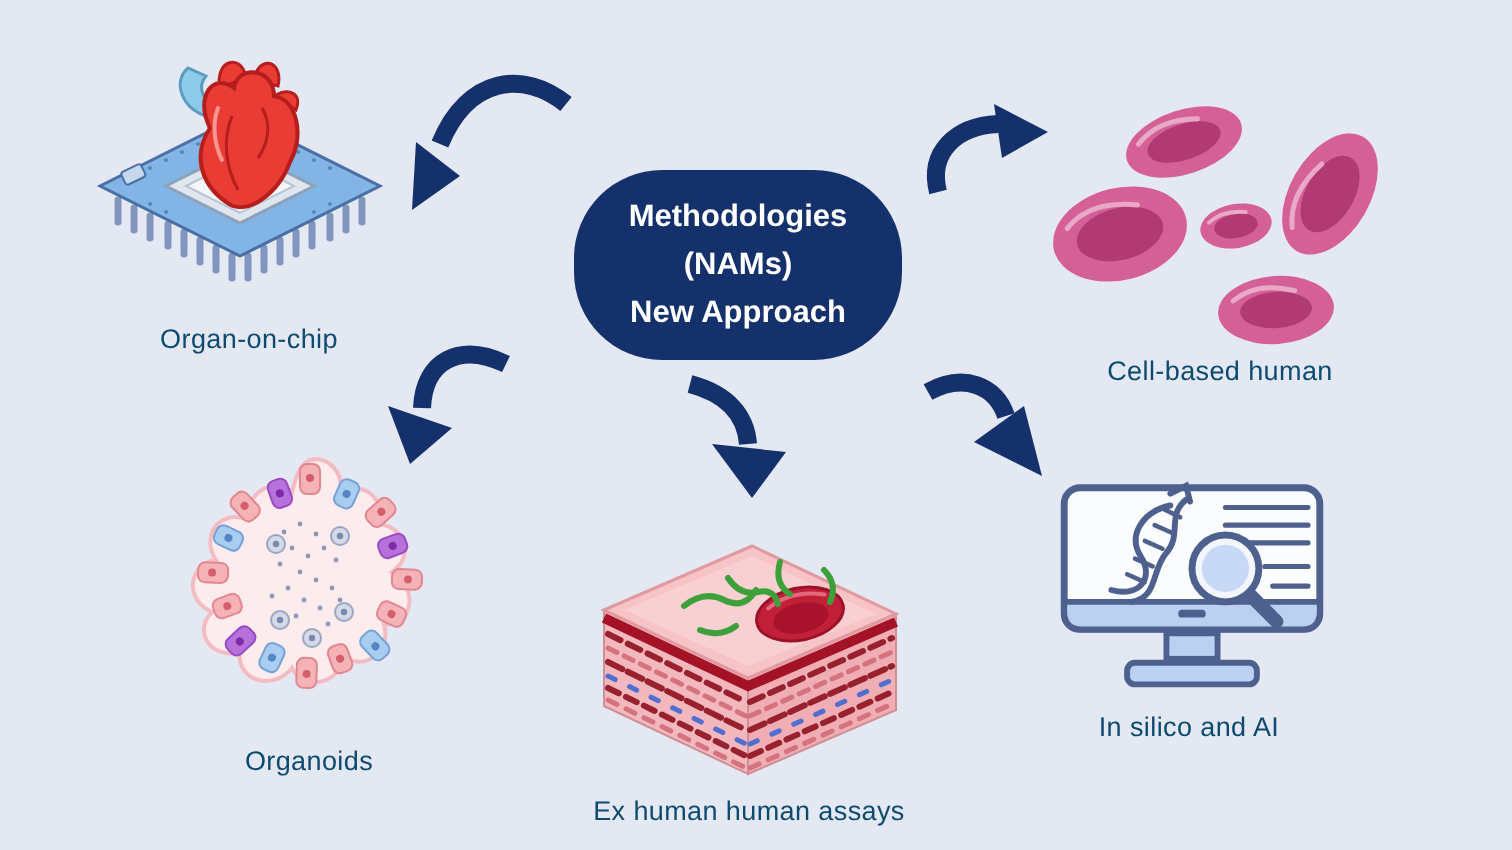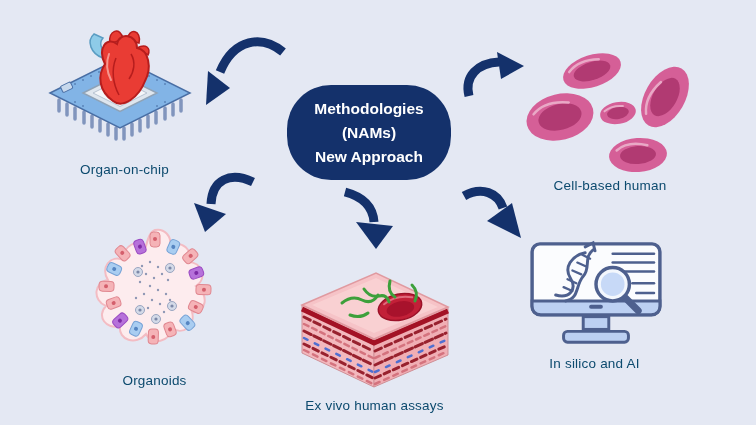--- a/index.html
+++ b/index.html
@@ -310,21 +310,21 @@
       <g stroke="#3da03b" stroke-width="3" fill="none" stroke-linecap="round">
         <path d="M52,48 q10,-8 20,-3 t16,-5"></path>
         <path d="M74,34 q6,9 15,7 q8,-2 10,6"></path>
         <path d="M100,26 q-3,11 5,16"></path>
         <path d="M122,30 q7,7 3,16"></path>
         <path d="M60,60 q10,4 18,-2"></path>
       </g>
     </svg>
   </div>
   <div class="node-label" style="left:282px;top:398px;width:185px;">
-    <span class="it">Ex vivo</span><span> human assays</span>
+    <span class="it">Ex human</span><span> human assays</span>
   </div>
 
   <div class="icon-box" style="left:522px;top:238px;width:148px;height:116px;">
     <svg width="148" height="116" viewBox="0 0 150 118">
 
       <rect x="10" y="6" width="130" height="72" rx="8" fill="#fbfcfe" stroke="#4e608e" stroke-width="3.5"></rect>
       <path d="M10,64 H140 V69 Q140,78 131,78 H19 Q10,78 10,69 Z" fill="#bcd0f2" stroke="#4e608e" stroke-width="3"></path>
       <rect x="68" y="68" width="14" height="4" rx="2" fill="#4e608e"></rect>
       <rect x="62" y="80" width="26" height="13" fill="#bcd0f2" stroke="#4e608e" stroke-width="3"></rect>
       <rect x="42" y="95" width="66" height="11" rx="4" fill="#bcd0f2" stroke="#4e608e" stroke-width="3"></rect>

